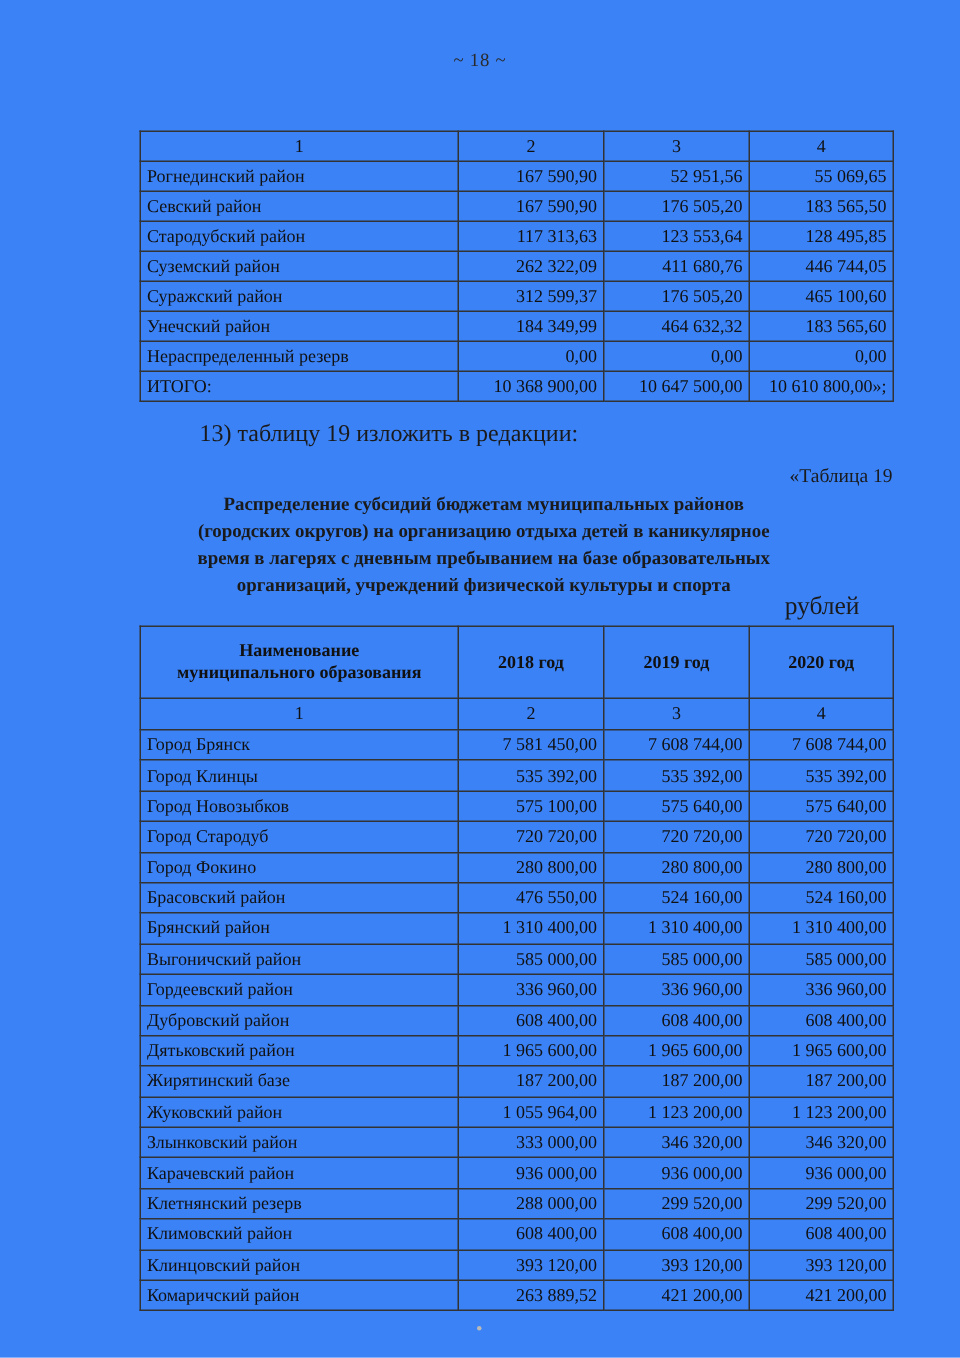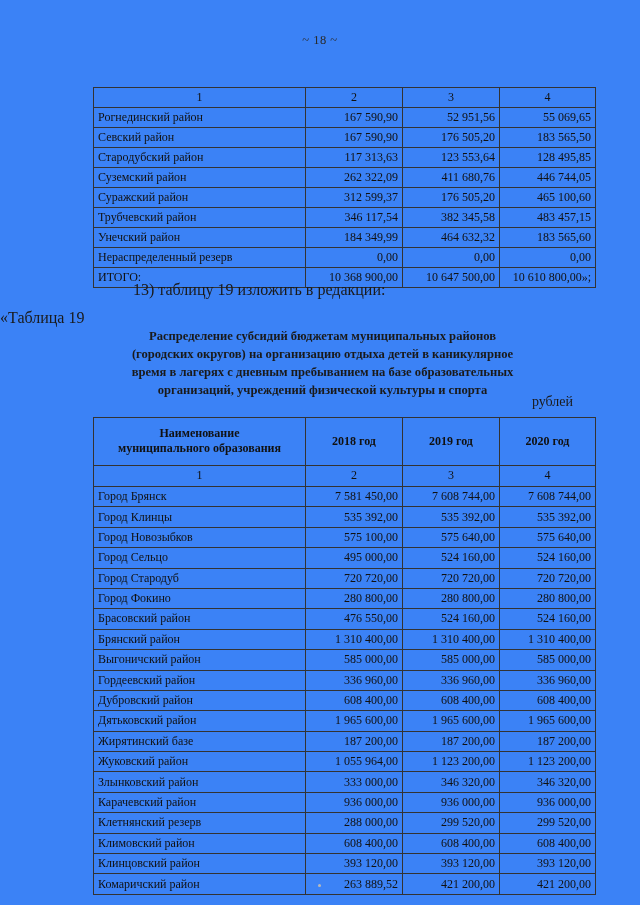--- a/index.html
+++ b/index.html
@@ -72,43 +72,43 @@
     top: 281px;
     font-size: 16px;
   }
   .para-item .num-gap { margin-right: 4px; }
 
   .tbl-caption-right {
     position: absolute;
     left: 0;
     top: 309px;
     width: 595px;
-    text-align: left;
-    font-size: 16px;
+    text-align: right;
+    font-size: 13px;
   }
 
   .title-block {
     position: absolute;
     left: 95px;
     top: 328px;
     width: 455px;
     text-align: center;
     font-weight: bold;
     font-size: 12.6px;
     line-height: 1.42;
   }
   .title-block .ln { display: block; }
 
   .units-right {
     position: absolute;
     left: 0;
     top: 394px;
     width: 573px;
     text-align: right;
-    font-size: 14px;
+    font-size: 17px;
   }
 
   
   .table2-wrap {
     position: absolute;
     left: 93px;
     top: 417px;
     width: 502px;
   }
   .table2-wrap table { width: 502px; }
@@ -177,26 +177,20 @@
           <td class="c-name">Суземский район</td>
           <td class="c-num">262 322,09</td>
           <td class="c-num">411 680,76</td>
           <td class="c-num">446 744,05</td>
         </tr>
         <tr>
           <td class="c-name">Суражский район</td>
           <td class="c-num">312 599,37</td>
           <td class="c-num">176 505,20</td>
           <td class="c-num">465 100,60</td>
-        </tr>
-        <tr>
-          <td class="c-name">Трубчевский район</td>
-          <td class="c-num">346 117,54</td>
-          <td class="c-num">382 345,58</td>
-          <td class="c-num">483 457,15</td>
         </tr>
         <tr>
           <td class="c-name">Унечский район</td>
           <td class="c-num">184 349,99</td>
           <td class="c-num">464 632,32</td>
           <td class="c-num">183 565,60</td>
         </tr>
         <tr>
           <td class="c-name">Нераспределенный резерв</td>
           <td class="c-num">0,00</td>
@@ -265,26 +259,20 @@
           <td class="c-num">535 392,00</td>
           <td class="c-num">535 392,00</td>
         </tr>
         <tr>
           <td class="c-name">Город Новозыбков</td>
           <td class="c-num">575 100,00</td>
           <td class="c-num">575 640,00</td>
           <td class="c-num">575 640,00</td>
         </tr>
         <tr>
-          <td class="c-name">Город Сельцо</td>
-          <td class="c-num">495 000,00</td>
-          <td class="c-num">524 160,00</td>
-          <td class="c-num">524 160,00</td>
-        </tr>
-        <tr>
           <td class="c-name">Город Стародуб</td>
           <td class="c-num">720 720,00</td>
           <td class="c-num">720 720,00</td>
           <td class="c-num">720 720,00</td>
         </tr>
         <tr>
           <td class="c-name">Город Фокино</td>
           <td class="c-num">280 800,00</td>
           <td class="c-num">280 800,00</td>
           <td class="c-num">280 800,00</td>

